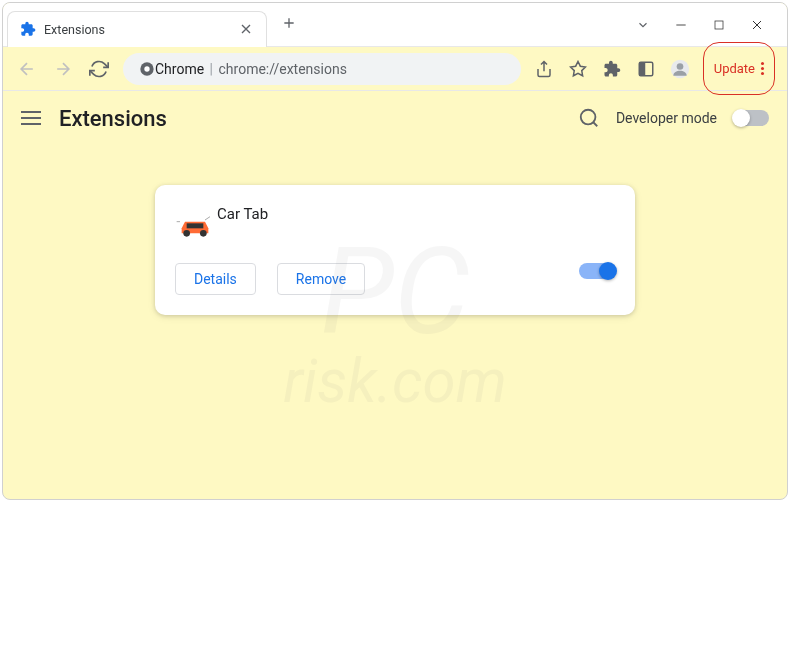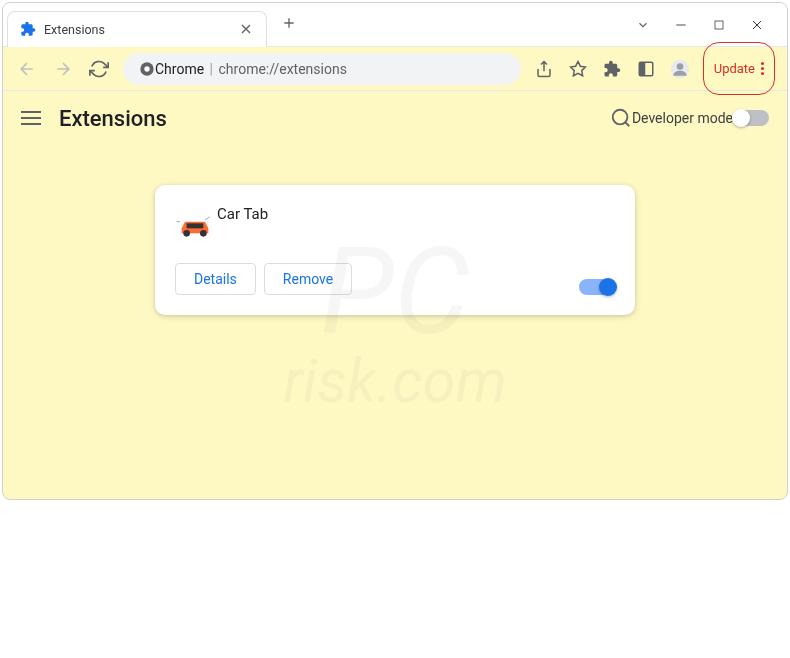--- a/index.html
+++ b/index.html
@@ -22,32 +22,32 @@
 .omni-text .prefix{color:#202124}
 .omni-divider{color:#9aa0a6;margin:0 2px}
 .tb-icon{width:22px;height:22px;cursor:pointer;display:flex;align-items:center;justify-content:center;color:#5f6368}
 .update-btn{border:1px solid #d93025;color:#d93025;border-radius:16px;padding:18px 10px;font-size:13px;display:flex;align-items:center;gap:6px;cursor:pointer}
 .update-dots{display:flex;flex-direction:column;gap:2px}
 .update-dots span{width:3px;height:3px;border-radius:50%;background:#d93025}
 .page-header{height:54px;display:flex;align-items:center;padding:0 18px;gap:18px}
 .menu-btn{cursor:pointer;display:flex;flex-direction:column;gap:4px;width:20px}
 .menu-btn span{height:2px;background:#5f6368;width:100%}
 .page-title{font-size:22px;font-weight:500;color:#202124}
-.header-right{margin-left:auto;display:flex;align-items:center;}
+.header-right{margin-left:auto;display:flex;align-items:center;gap:16px}
 .dev-mode{font-size:14px;color:#3c4043}
 .toggle{width:36px;height:16px;background:#bdc1c6;border-radius:8px;position:relative;cursor:pointer}
 .toggle::after{content:"";width:18px;height:18px;background:#fff;border-radius:50%;position:absolute;left:-1px;top:-1px;box-shadow:0 1px 3px rgba(0,0,0,0.3)}
 .content{flex:1;padding:40px;display:flex;justify-content:center;align-items:flex-start;position:relative}
 .ext-card{width:480px;background:#fff;border-radius:10px;box-shadow:0 1px 4px rgba(0,0,0,0.15),0 2px 8px rgba(0,0,0,0.08);padding:20px;display:flex;flex-direction:column;gap:18px}
 .ext-top{display:flex;gap:2px;align-items:flex-start}
 .ext-icon{width:40px;height:40px;flex-shrink:0}
 .ext-info{flex:1}
 .ext-name{font-size:15px;color:#202124;margin-bottom:6px}
 .ext-desc{font-size:14px;color:#5f6368;line-height:1.5}
-.ext-bottom{display:flex;align-items:flex-end;gap:8px}
+.ext-bottom{display:flex;align-items:flex-start;gap:21px}
 .ext-btn{border:1px solid #dadce0;background:#fff;color:#1a73e8;font-size:14px;padding:7px 18px;border-radius:4px;cursor:pointer}
 .ext-toggle{margin-left:auto;width:36px;height:16px;background:#8ab4f8;border-radius:8px;position:relative;cursor:pointer}
 .ext-toggle::after{content:"";width:18px;height:18px;background:#1a73e8;border-radius:50%;position:absolute;right:-2px;top:-1px;box-shadow:0 1px 3px rgba(0,0,0,0.3)}
 .watermark{position:absolute;top:50%;left:50%;transform:translate(-50%,-50%);font-size:120px;font-weight:400;color:rgba(128,128,128,0.07);font-style:italic;white-space:nowrap;pointer-events:none;text-align:center;line-height:1}
 .watermark .sub{font-size:60px;display:block}
 </style>
 </head>
 <body>
 
 <div class="window">

